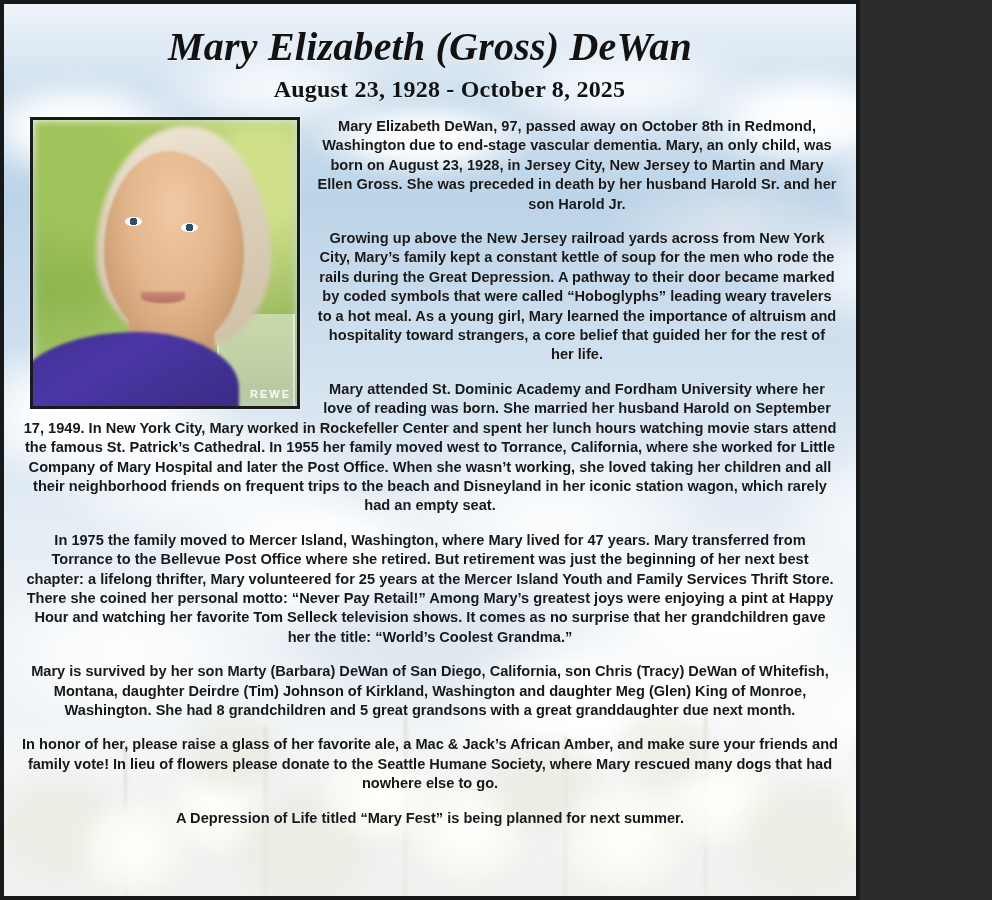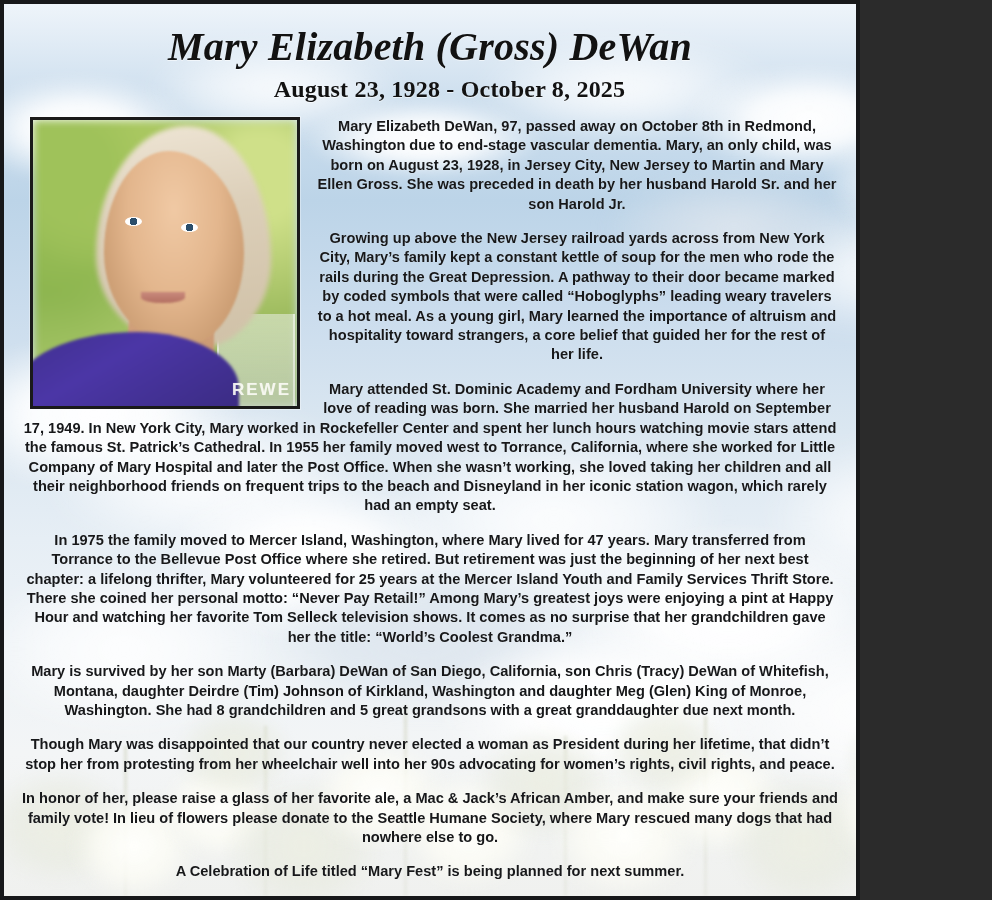--- a/index.html
+++ b/index.html
@@ -167,21 +167,21 @@
     height: 92px;
     background: linear-gradient(180deg, rgba(235,240,232,0.55), rgba(198,210,188,0.75));
     border-left: 2px solid rgba(255,255,255,0.5);
     border-right: 2px solid rgba(255,255,255,0.45);
     filter: blur(0.6px);
   }
   .ph-watermark {
     position: absolute;
     right: 6px;
     bottom: 4px;
-    font-size: 17px;
+    font-size: 11px;
     font-weight: 700;
     color: rgba(250,250,245,0.85);
     letter-spacing: 2px;
     z-index: 6;
   }
   .ph-shoulder {
     position: absolute;
     left: -6%;
     bottom: -6px;
     width: 84%;
@@ -325,20 +325,19 @@
         <div class="ph-mouth"></div>
         <div class="ph-shoulder"></div>
         <div class="ph-watermark">REWE</div>
       </div>
 
       <p>Mary Elizabeth DeWan, 97, passed away on October 8th in Redmond, Washington due to end-stage vascular dementia. Mary, an only child, was born on August 23, 1928, in Jersey City, New Jersey to Martin and Mary Ellen Gross. She was preceded in death by her husband Harold Sr. and her son Harold Jr.</p>
       <p>Growing up above the New Jersey railroad yards across from New York City, Mary’s family kept a constant kettle of soup for the men who rode the rails during the Great Depression. A pathway to their door became marked by coded symbols that were called “Hoboglyphs” leading weary travelers to a hot meal. As a young girl, Mary learned the importance of altruism and hospitality toward strangers, a core belief that guided her for the rest of her life.</p>
       <p>Mary attended St. Dominic Academy and Fordham University where her love of reading was born. She married her husband Harold on September 17, 1949. In New York City, Mary worked in Rockefeller Center and spent her lunch hours watching movie stars attend the famous St. Patrick’s Cathedral. In 1955 her family moved west to Torrance, California, where she worked for Little Company of Mary Hospital and later the Post Office. When she wasn’t working, she loved taking her children and all their neighborhood friends on frequent trips to the beach and Disneyland in her iconic station wagon, which rarely had an empty seat.</p>
       <p>In 1975 the family moved to Mercer Island, Washington, where Mary lived for 47 years. Mary transferred from Torrance to the Bellevue Post Office where she retired. But retirement was just the beginning of her next best chapter: a lifelong thrifter, Mary volunteered for 25 years at the Mercer Island Youth and Family Services Thrift Store. There she coined her personal motto: “Never Pay Retail!” Among Mary’s greatest joys were enjoying a pint at Happy Hour and watching her favorite Tom Selleck television shows. It comes as no surprise that her grandchildren gave her the title: “World’s Coolest Grandma.”</p>
       <p>Mary is survived by her son Marty (Barbara) DeWan of San Diego, California, son Chris (Tracy) DeWan of Whitefish, Montana, daughter Deirdre (Tim) Johnson of Kirkland, Washington and daughter Meg (Glen) King of Monroe, Washington. She had 8 grandchildren and 5 great grandsons with a great granddaughter due next month.</p>
-      <p>Though Mary was disappointed that our country never elected a woman as President during her lifetime, that didn’t stop her from protesting from her wheelchair well into her 90s advocating for women’s rights, civil rights, and peace.</p>
       <p>In honor of her, please raise a glass of her favorite ale, a Mac &amp; Jack’s African Amber, and make sure your friends and family vote! In lieu of flowers please donate to the Seattle Humane Society, where Mary rescued many dogs that had nowhere else to go.</p>
-      <p>A Celebration of Life titled “Mary Fest” is being planned for next summer.</p>
+      <p>A Depression of Life titled “Mary Fest” is being planned for next summer.</p>
 
     </div>
   </div>
 
 </div>
 
 </body></html>

